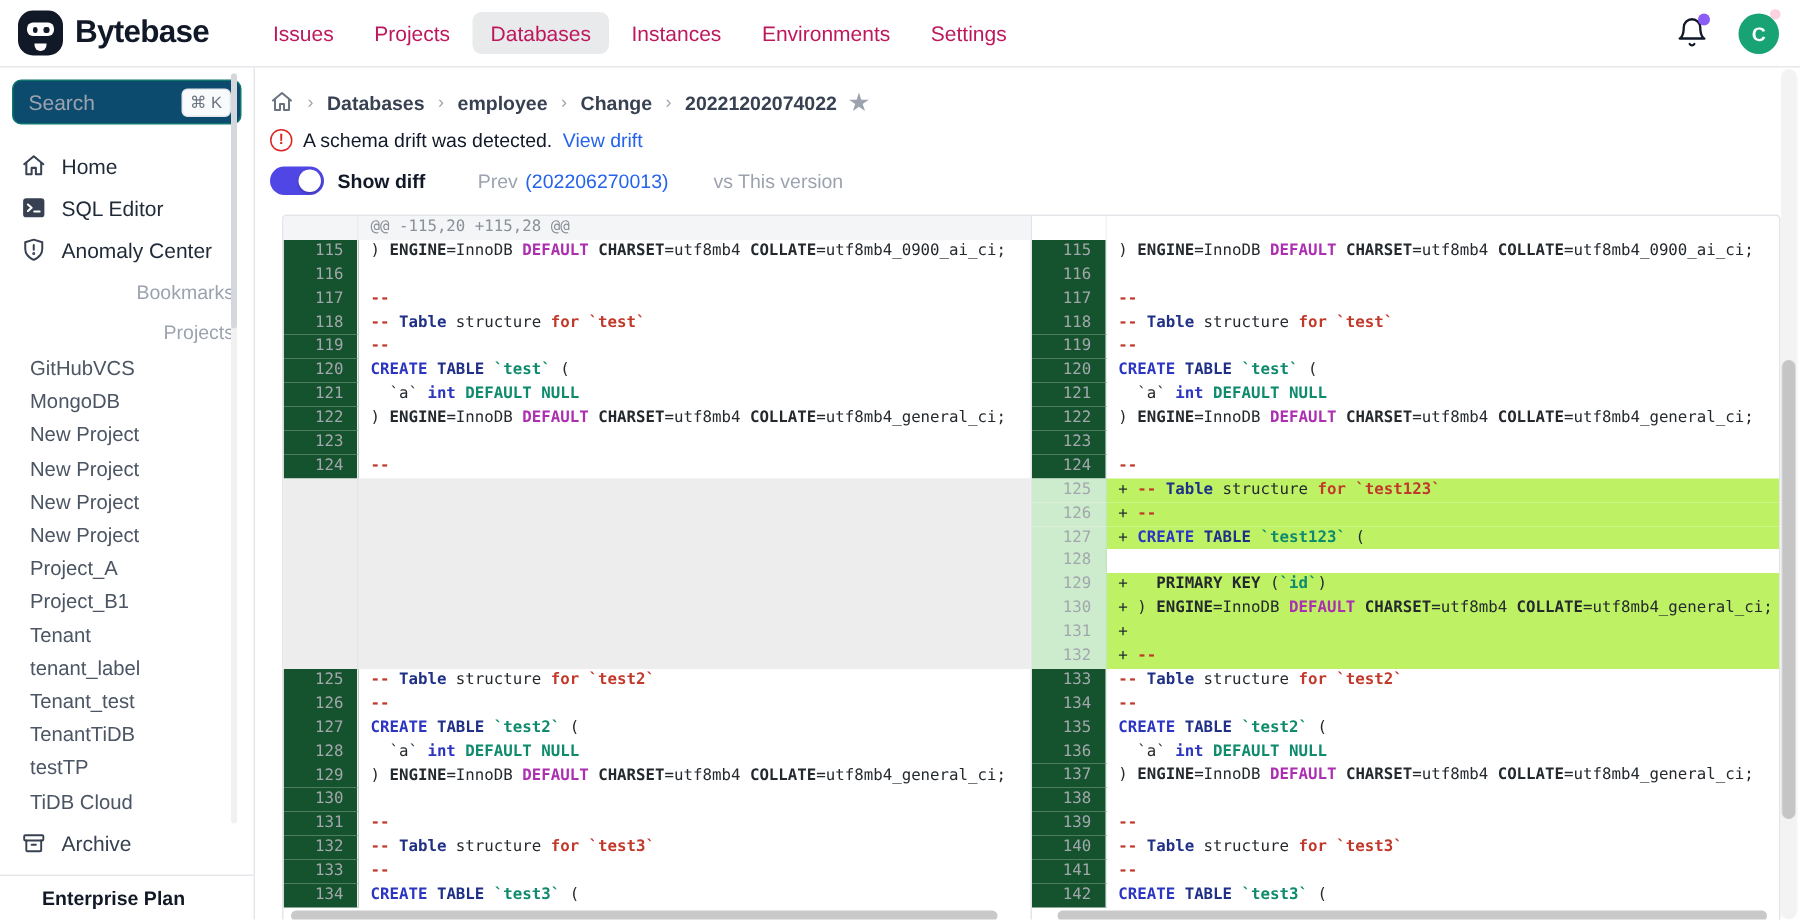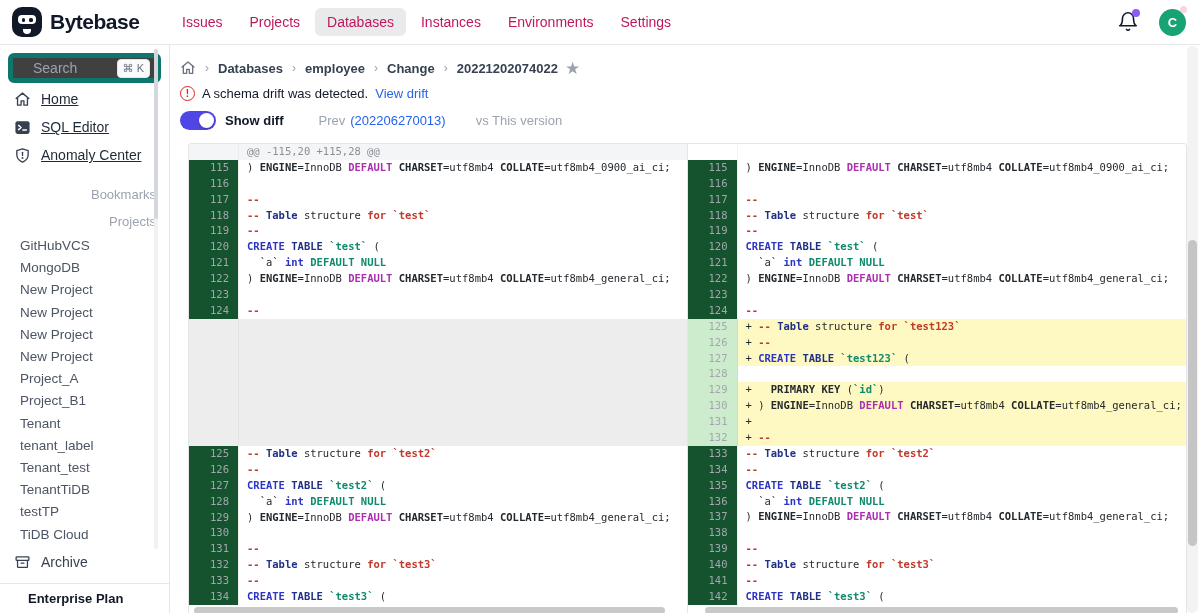--- a/index.html
+++ b/index.html
@@ -27,26 +27,26 @@
     display:flex; align-items:center; justify-content:center; font-size:13px; font-weight:600; cursor:pointer; }
   .avatar-dot { position:absolute; top:-3px; right:-1px; width:7px; height:7px; border-radius:50%; background:#fbd3e0; }
 
   
   .shell { display:flex; height:568px; }
   .sidebar { width:170px; border-right:1px solid #e5e7eb; display:flex; flex-direction:column;
     padding:8px 0 0 0; position:relative; background:#fff; }
   .main { flex:1; padding:14px 0 0 10px; position:relative; }
 
   
-  .search-box { margin:0 8px 6px 8px; height:30px; border:5px solid #0f766e; border-radius:6px;
-    display:flex; align-items:center; padding:0 6px 0 20px; cursor:text; background:#404040; }
+  .search-box { margin:0 8px 6px 8px; height:30px; border:1px solid #0f766e; border-radius:6px;
+    display:flex; align-items:center; padding:0 6px 0 10px; cursor:text; background:#0c4a6e; }
   .search-ph { color:#9ca3af; font-size:14px; flex:1; }
   .kbd { font-size:11px; color:#6b7280; background:#f9fafb; border:1px solid #e5e7eb; border-radius:4px; padding:2px 5px; white-space:nowrap; }
   .snav { padding:2px 0; }
-  .snav-item { display:flex; align-items:flex-start; gap:10px; height:28px; padding:0 14px; font-size:14px; color:#1f2937; cursor:pointer;text-decoration:underline; }
+  .snav-item { display:flex; align-items:flex-end; gap:10px; height:28px; padding:0 14px; font-size:14px; color:#1f2937; cursor:pointer; }
   .snav-item svg { flex:0 0 auto; }
   .sect-label { font-size:13px; color:#9ca3af; padding:10px 13px 2px 13px;text-align:right; }
   .proj-list { padding:4px 0 0 0; }
   .proj-item { font-size:13.5px; color:#4b5563; padding:0 13px 0 20px; line-height:22.2px;
     white-space:nowrap; overflow:hidden; cursor:pointer; }
   .sidebar-spacer { flex:1; }
   .archive-row { display:flex; align-items:center; gap:10px; height:30px; padding:0 14px; font-size:14px; color:#374151; cursor:pointer; margin-bottom:6px; }
   .plan-footer { border-top:1px solid #e5e7eb; height:30px; display:flex; align-items:center;
     padding:0 28px; font-size:13px; font-weight:700; color:#111827; cursor:pointer; }
   .side-scrollbar { position:absolute; right:11px; top:4px; width:4px; height:500px; background:#f1f1f1; border-radius:2px; }
@@ -77,21 +77,21 @@
   .gutter { flex:0 0 50px; width:50px; text-align:right; padding-right:9px; background:#14532d;
     border-right:1px solid #efefef; color:#a3a7ad; font-family:"DejaVu Sans Mono", monospace; font-size:10.5px; line-height:15.9px; }
   .code { flex:1; padding-left:8px; white-space:pre; overflow:hidden;
     font-family:"DejaVu Sans Mono", monospace; font-size:10.5px; line-height:15.9px; color:#24292e; }
   .row-header .gutter, .row-header .code { background:#f4f5f6; border-right-color:#ececec; }
   .row-eheader .gutter { background:#fff; border-right-color:#f3f3f3; }
   .row-filler { background:#ededed; }
   .row-filler .gutter { background:#ededed; border-right-color:#e3e3e3; }
   .row-filler .code { background:#ededed; }
   .row-added .gutter { background:#cdeccd; border-right-color:#c2e5c2; }
-  .row-added .code { background:#fef9c3; }
+  .row-added .code { background:#bef264; }
   .tk-p { color:#24292e; }
   .tk-k { color:#24292e; font-weight:700; }
   .tk-r { color:#c0392b; font-weight:700; }
   .tk-b { color:#2c35c2; font-weight:700; }
   .tk-n { color:#1f3086; font-weight:700; }
   .tk-t { color:#0e8a6d; font-weight:700; }
   .tk-m { color:#ab2fb0; font-weight:700; }
   .tk-g { color:#8a8f98; }
   .hscroll { position:absolute; bottom:5px; height:7px; border-radius:4px; background:#c9c9c9; cursor:pointer; }
   .hscroll.l { left:5px;  width:471px; }

